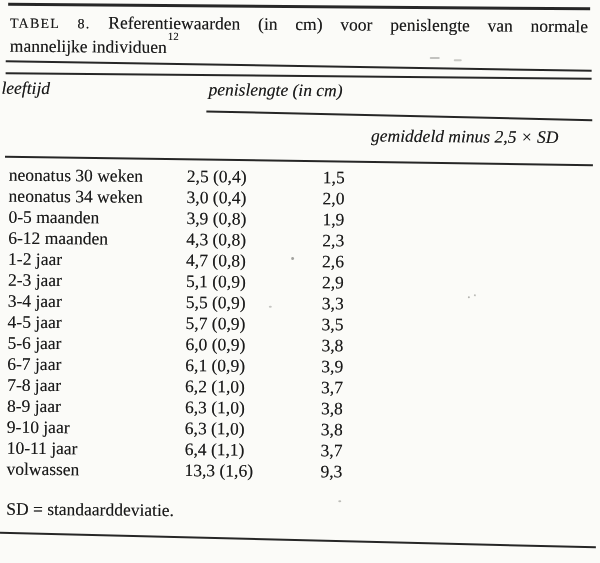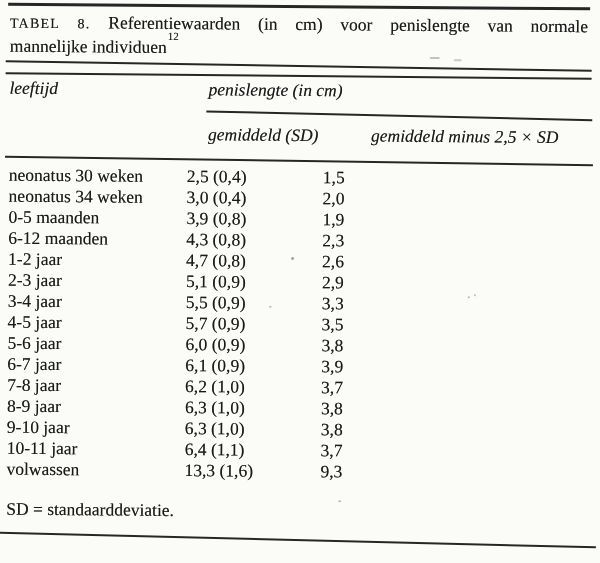--- a/index.html
+++ b/index.html
@@ -28,21 +28,21 @@
     font-size:17.5px;line-height:23px;
   }
   .title .l1{text-align:justify;text-align-last:justify;}
   .title .l2{text-align:left;}
   .tabel-label{font-size:14px;letter-spacing:1.2px;}
   sup.ref{font-size:11px;line-height:0;position:relative;top:-6px;left:1px;}
 
   .hrow{position:absolute;left:0;right:0;font-style:italic;font-size:17.5px;line-height:21px;}
   .hrow1{top:80px;}
   .hrow2{top:125px;}
-  .h-left{position:absolute;left:8px;white-space:nowrap;}
+  .h-left{position:absolute;left:0;white-space:nowrap;}
   .h-mid{position:absolute;left:207px;white-space:nowrap;}
   .h-right{position:absolute;left:370px;white-space:nowrap;}
 
   .tbody{position:absolute;left:0;right:0;top:167px;font-size:17.5px;}
   .row{
     display:grid;grid-template-columns:178px 136px 1fr;
     padding-left:8px;height:21px;line-height:21px;
   }
   .row span{white-space:nowrap;}
 
@@ -73,21 +73,20 @@
   <div class="rule rule-title-b"></div>
 
   <div class="hrow hrow1">
     <span class="h-left">leeftijd</span>
     <span class="h-mid">penislengte (in cm)</span>
   </div>
 
   <div class="rule rule-sub"></div>
 
   <div class="hrow hrow2">
-    <span class="h-mid">gemiddeld (SD)</span>
     <span class="h-right">gemiddeld minus 2,5 × SD</span>
   </div>
 
   <div class="rule rule-head"></div>
 
   <div class="tbody">
   <div class="row">
     <span>neonatus 30 weken</span>
     <span>2,5 (0,4)</span>
     <span>1,5</span>

